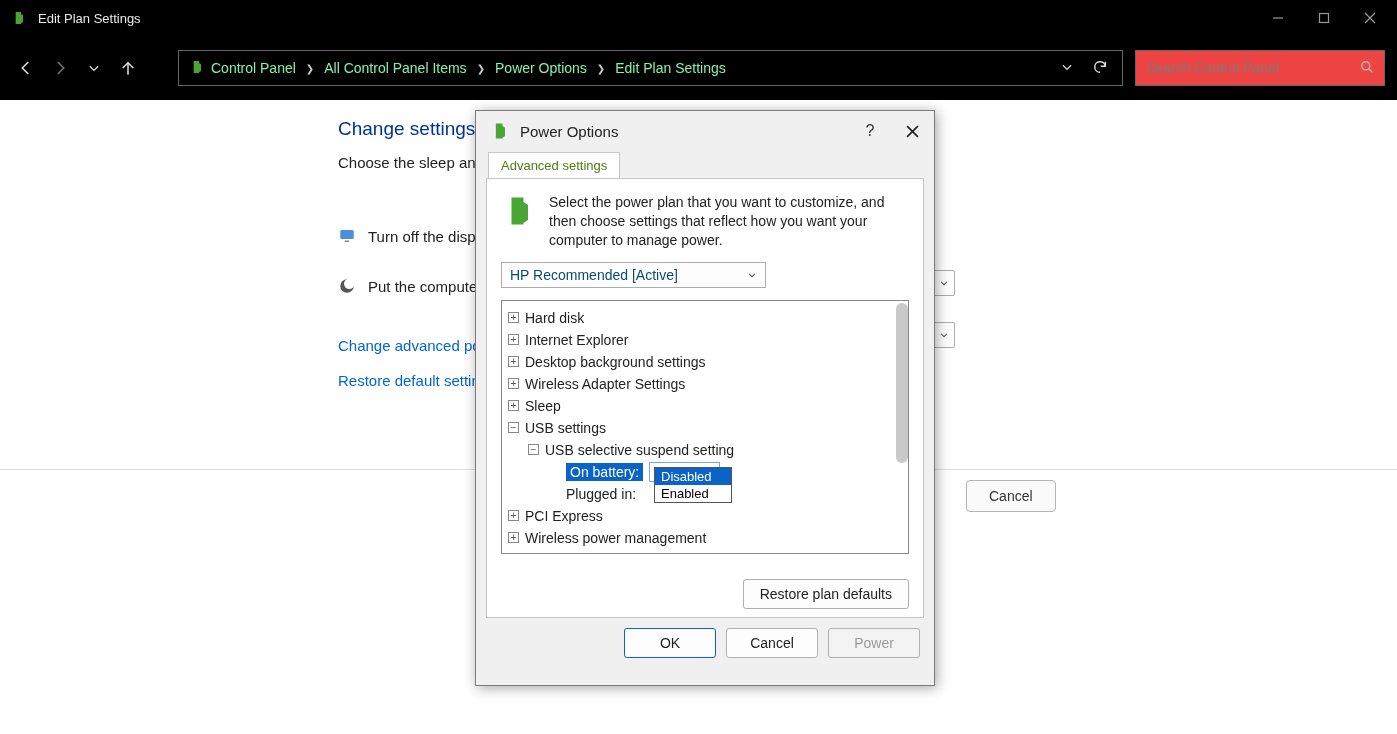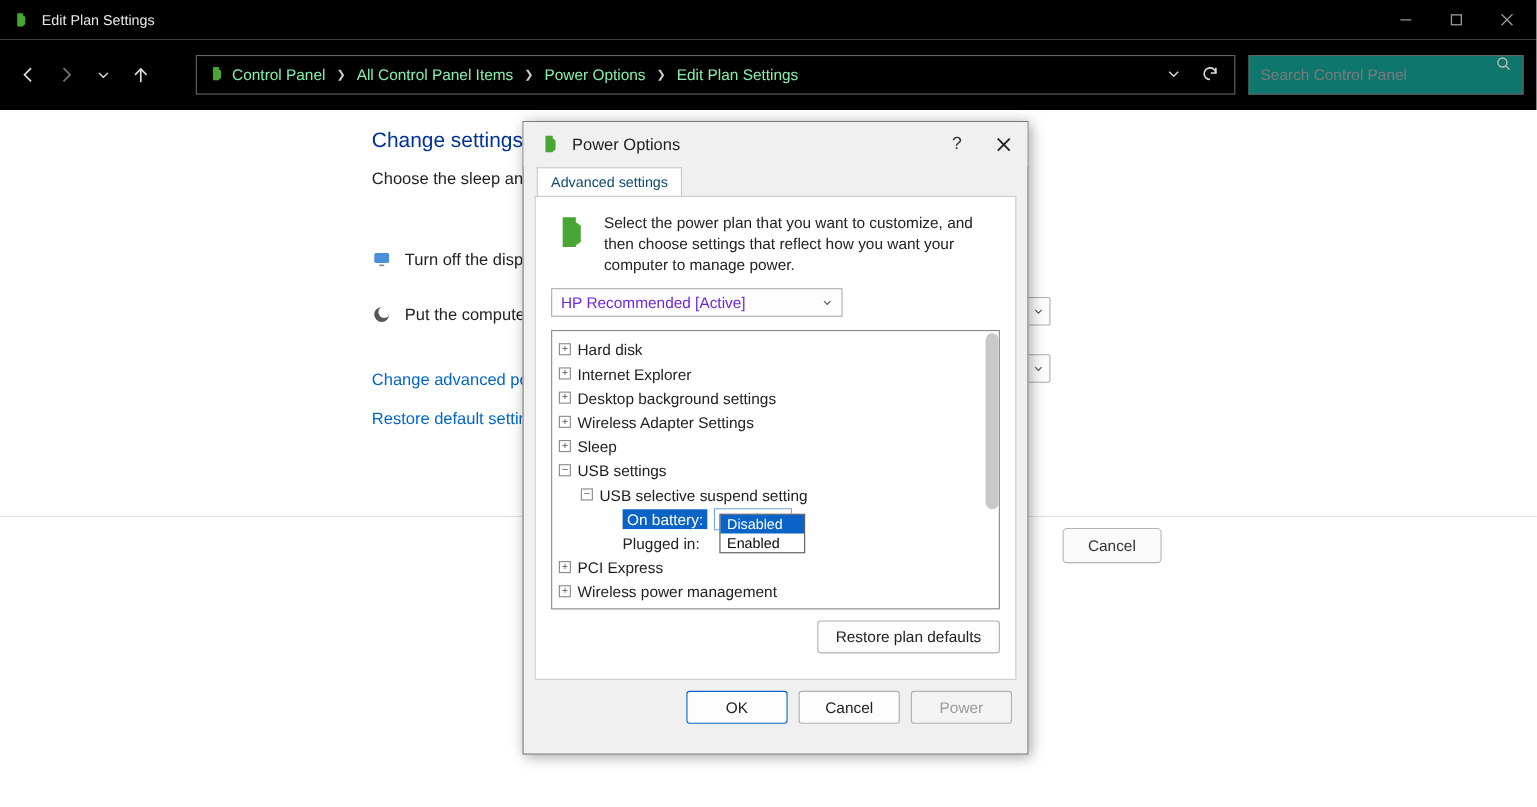--- a/index.html
+++ b/index.html
@@ -13,21 +13,21 @@
   .sysbtn svg { stroke:#999; }
   
   .navbar { height: 64px; background: #000; display:flex; align-items:center; padding: 0 12px; gap: 6px; }
   .navbtn { width: 28px; height: 28px; display:flex; align-items:center; justify-content:center; color:#ddd; }
   .navbtn svg { stroke:#e0e0e0; }
   .addressbar { flex:1; height: 36px; border:1px solid #666; background:#000; display:flex; align-items:center; padding: 0 8px 0 10px; margin: 0 6px; color:#eee; gap:6px; max-width:960px;}
   .crumbs { display:flex; align-items:center; gap:10px; flex:1; white-space:nowrap; overflow:hidden; }
   .crumb { color:#86efac; font-size:14px; }
   .crumb-sep { color:#ccc; font-size:10px;}
   .addr-controls { display:flex; align-items:center; gap:18px; padding-right:6px;}
-  .searchbar { width: 250px; height: 36px; border:1px solid #666; background:#0f766e; display:flex; padding: 0 10px; color:#888;}
+  .searchbar { width: 250px; height: 36px; border:1px solid #666; background:#ef4444; display:flex; align-items:center; padding: 0 10px; color:#888;}
   .searchbar input { flex:1; background:transparent; border:none; outline:none; color:#eee; font-size:14px;}
   .searchbar input::placeholder{color:#7a7a7a;}
   .searchbar .sicon{color:#bbb;}
   
   .content { position: relative; width:100%; height: calc(734px - 36px - 64px); background:#fff; }
   .page { position:absolute; left:338px; top:18px; width:700px; }
   .page h1 { font-size:19px; font-weight:400; color:#003399; margin-bottom:14px;}
   .page .subtitle { font-size:15px; color:#222; margin-bottom:56px;}
   .setting-row { display:flex; align-items:center; gap:12px; margin-bottom:18px; font-size:15px; color:#222;}
   .setting-row .sicon2{ width:18px; height:18px; border-radius:50%; display:flex; align-items:center; justify-content:center;}
@@ -41,41 +41,41 @@
   
   .parent-cancel { position:absolute; left:966px; top:380px; }
   
   .dialog { position:absolute; left:475px; top:10px; width:460px; height:576px; background:#f0f0f0; border:1px solid #7a7a7a; box-shadow: 2px 2px 12px rgba(0,0,0,.35); display:flex; flex-direction:column;}
   .dlg-title { height:40px; display:flex; align-items:center; padding:0 8px 0 14px; background:#f0f0f0;}
   .dlg-title .dlg-icon { width:20px; height:20px; margin-right:10px;}
   .dlg-title .dlg-name { flex:1; font-size:15px; color:#222;}
   .dlg-title .dlg-btns { display:flex; gap:14px; }
   .dlg-title .dlg-btns span { width:28px; height:28px; display:flex; align-items:center; justify-content:center; color:#333; font-size:16px;}
   .tabs-row { padding-left:12px; }
-  .tab { display:inline-block; background:#fff; border:1px solid #c8c8c8; border-bottom:none; padding:5px 12px 6px; font-size:13px; color:#0c4a6e; position:relative; top:1px;}
+  .tab { display:inline-block; background:#fff; border:1px solid #c8c8c8; border-bottom:none; padding:5px 12px 6px; font-size:13px; color:#4d7c0f; position:relative; top:1px;}
   .tabbody { margin:0 10px 10px; background:#fff; border:1px solid #c8c8c8; padding:14px 14px 12px; height:440px; position:relative;}
   .desc-row { display:flex; gap:12px; margin-bottom:12px; }
   .desc-row .big-icon { width:36px; height:36px; flex:none;}
   .desc-row .desc-text { font-size:14px; color:#222; line-height:1.35;}
-  .plan-combo { width:265px; height:26px; border:1px solid #adadad; background:#fdfdfd; display:flex; align-items:center; padding:0 8px; font-size:14px; color:#6d28d9; margin-bottom:12px;}
+  .plan-combo { width:265px; height:26px; border:1px solid #adadad; background:#fdfdfd; display:flex; align-items:center; padding:0 8px; font-size:14px; color:#0c4a6e; margin-bottom:12px;}
   .plan-combo .chev { margin-left:auto;}
   .tree-box { border:1px solid #888; width:100%; height:254px; background:#fff; position:relative; overflow:hidden;}
   .tree-scroll { position:absolute; right:0; top:2px; width:12px; height:160px; background:#c9c9c9; border-radius:6px;}
   .tree { padding:6px 4px 6px 6px; font-size:14px; color:#222;}
   .tree .node { display:flex; align-items:center; gap:6px; height:22px; }
   .tree .exp { width:11px; height:11px; border:1px solid #888; display:flex; align-items:center; justify-content:center; font-size:10px; line-height:1; color:#555; flex:none;}
   .tree .ind1 { margin-left:20px;}
   .tree .ind3 { margin-left:58px;}
   .sel-label { background:#0a63c7; color:#fff; padding:1px 4px;}
   .inline-combo { display:inline-flex; align-items:center; border:1px solid #7aa8da; background:#fff; height:20px; font-size:13px; padding:0 4px 0 6px; gap:6px; color:#222;}
   .inline-combo .chev2{font-size:10px; color:#555;}
   .dropdown-list { position:absolute; left:152px; top:166px; width:78px; border:1px solid #555; background:#fff; font-size:13px; z-index:5;}
   .dropdown-list .item { padding:1px 6px; color:#000;}
   .dropdown-list .item.hl { background:#0a63c7; color:#fff;}
-  .restore-row { display:flex; justify-content:flex-end; margin-top:10px;}
+  .restore-row { display:flex; justify-content:flex-end; margin-top:25px;}
   .restore-btn { border:1px solid #b0b0b0; border-radius:3px; background:#fdfdfd; padding:6px 16px; font-size:14px; color:#222;}
   .dlg-footer { display:flex; justify-content:flex-end; gap:10px; padding:0 14px 14px;}
   .btn { border:1px solid #b0b0b0; border-radius:3px; background:#fdfdfd; padding:6px 0; width:92px; text-align:center; font-size:14px; color:#222;}
   .btn.primary { border:1px solid #0a63c7;}
   .btn.disabled { color:#9a9a9a; background:#f3f3f3;}
   
   .battery-svg path{fill:#49a534;}
 </style>
 </head>
 <body>

